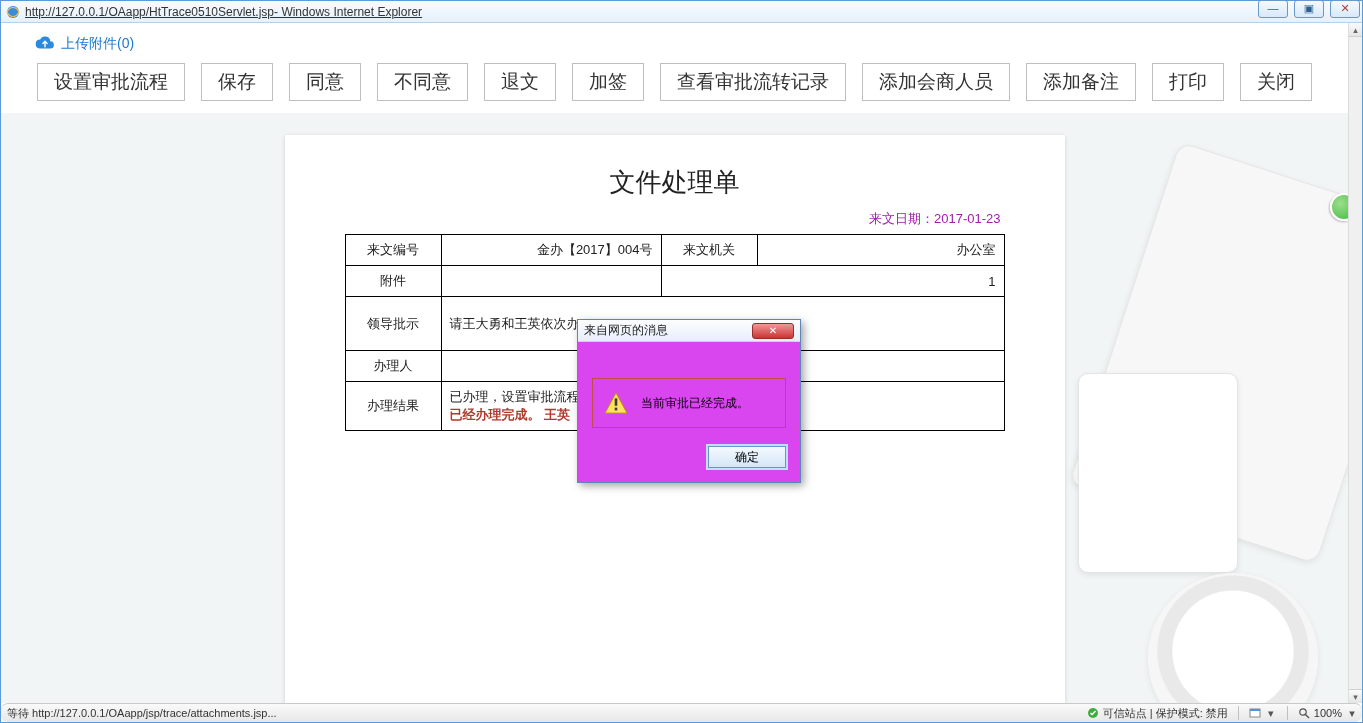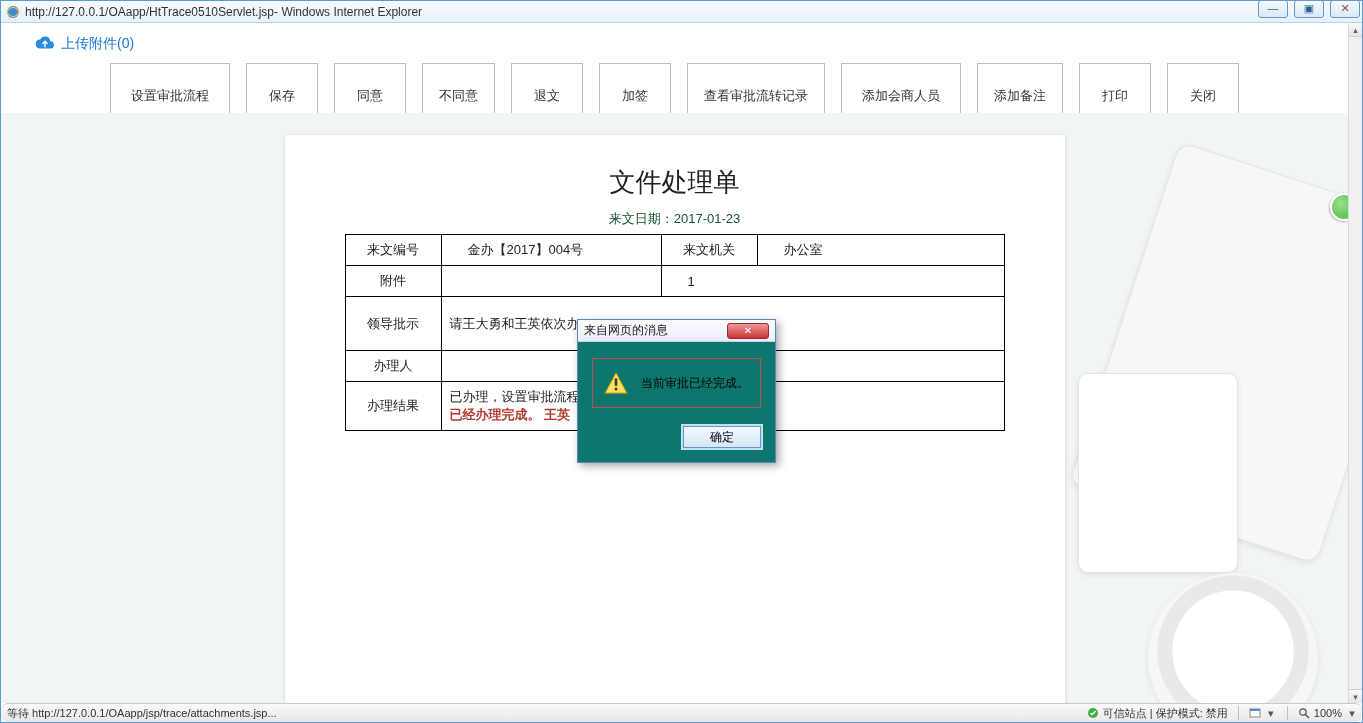--- a/index.html
+++ b/index.html
@@ -2,63 +2,63 @@
 <html><head>
 <meta charset="utf-8">
 <style>
 * { margin: 0; padding: 0; box-sizing: border-box; font-family: "Microsoft YaHei", SimSun, Arial, sans-serif; }
 html, body { width: 100%; height: 100%; overflow: hidden; background: #fff; }
 
 
 .ie-window { position: absolute; inset: 0; border: 1px solid #5a9ad6; background: #fff; }
 .ie-titlebar { height: 22px; background: linear-gradient(#f7fbff,#e6f1fb); border-bottom: 1px solid #b6d0e8; display: flex; align-items: center; font-size: 12px; color: #333; }
 .ie-titlebar .ie-icon { width: 16px; height: 16px; margin: 0 4px; }
-.ie-titlebar .title-text { flex: 0 0 auto; }
+.ie-titlebar .title-text { flex: 0 0 auto; text-decoration: underline; }
 .ie-titlebar .spacer { flex: 1 1 auto; }
 .ie-win-btns { position: absolute; right: 2px; top: -1px; display: flex; gap: 6px; }
 .ie-win-btn { width: 30px; height: 18px; border: 1px solid #6b99c7; border-radius: 3px; background: linear-gradient(#f4faff,#d8e9f8); font-size: 11px; line-height: 14px; text-align: center; color: #2b5f93; cursor: default; }
 .ie-win-btn.close { color: #b23a3a; }
 
 
 .viewport { position: absolute; top: 22px; left: 0; right: 0; bottom: 19px; background: #fff; }
 .page-scroll { position: absolute; top: 0; left: 0; right: 14px; bottom: 0; overflow: hidden; }
 .page-vscroll { position: absolute; top: 0; right: 0; width: 14px; bottom: 0; background: #f0f0f0; border-left: 1px solid #dcdcdc; }
 .page-vscroll .arrow { height: 14px; background: linear-gradient(#fafafa,#e5e5e5); border-bottom: 1px solid #d0d0d0; text-align: center; font-size: 9px; color: #666; line-height: 14px; }
 .page-vscroll .arrow.bottom { position: absolute; bottom: 0; left: 0; right: 0; border-top: 1px solid #d0d0d0; border-bottom: none; }
 
 
 .page { width: 100%; height: 100%; background: #fff; position: relative; }
 .upload-bar { padding: 12px 0 10px 32px; font-size: 14px; color: #1d78d3; display: flex; align-items: center; gap: 4px; }
 .cloud-icon { width: 24px; height: 16px; }
 .toolbar { display: flex; justify-content: center; gap: 16px; padding: 0 24px 14px; }
-.btn { min-width: 72px; padding: 23px 16px; font-size: 13px; color: #333; background: #fff; border: 1px solid #bfbfbf; cursor: default; text-align: center; }
+.btn { min-width: 72px; padding: 5px 16px; font-size: 19px; color: #333; background: #fff; border: 1px solid #bfbfbf; cursor: default; text-align: center; }
 .btn.wide { min-width: 120px; }
 .content-area { position: absolute; top: 90px; left: 0; right: 0; bottom: 0; background: #f1f5f6; display: flex; justify-content: center; }
 .paper { width: 780px; min-height: 560px; background: #fff; margin-top: 22px; box-shadow: 0 1px 4px rgba(0,0,0,.15); padding: 24px 60px; }
 .paper h1 { font-size: 26px; font-weight: 500; text-align: center; color: #222; margin: 6px 0 10px; }
-.doc-date { text-align: center; font-size: 13px; color: #14532d; padding: 0 4px 6px; }
+.doc-date { text-align: right; font-size: 13px; color: #a21caf; padding: 0 4px 6px; }
 table.doc { width: 100%; border-collapse: collapse; }
 table.doc td { border: 1px solid #000; font-size: 13px; color: #222; padding: 6px 8px; vertical-align: middle; }
 table.doc td.label { width: 96px; text-align: center; }
-table.doc td.center { text-align: left; padding-left: 26px; }
+table.doc td.center { text-align: right; padding-left: 26px; }
 .red { color: #b03a2e; font-weight: bold; }
 
 
 .bg-phone { position: absolute; right:-30px; top: 60px; width: 260px; height: 360px; background: #f7f7f7; border: 1px solid #e6e6e6; border-radius: 14px; transform: rotate(18deg); box-shadow: 0 2px 6px rgba(0,0,0,.08); }
 .bg-calc { position: absolute; right: 110px; top: 260px; width: 160px; height: 200px; background: #fff; border: 1px solid #e4e4e4; border-radius: 10px; box-shadow: 0 2px 6px rgba(0,0,0,.08); }
 .bg-cup { position: absolute; right: 30px; bottom: -40px; width: 170px; height: 170px; border-radius: 50%; background: radial-gradient(circle at 50% 46%, #fff 0 48%, #e9e9e9 49% 60%, #f6f6f6 61% 100%); box-shadow: 0 2px 6px rgba(0,0,0,.08); }
 .green-badge { position: absolute; right: -10px; top: 170px; width: 28px; height: 28px; border-radius: 50%; background: radial-gradient(circle at 35% 35%, #9be08a, #3fb742); border: 2px solid #fff; box-shadow: -1px 1px 2px rgba(0,0,0,.25); }
 
 
 .modal-backdrop { position: absolute; inset: 0; }
-.modal { position: absolute; left: 576px; top: 296px; width: 199px; background: #0f766e; border: 1px solid #5e86b4; box-shadow: 3px 3px 8px rgba(0,0,0,.35); }
+.modal { position: absolute; left: 576px; top: 296px; width: 224px; background: #d946ef; border: 1px solid #5e86b4; box-shadow: 3px 3px 8px rgba(0,0,0,.35); }
 .modal-title { height: 22px; background: linear-gradient(#fdfdfe,#e6eefb); border-bottom: 1px solid #c3d3ea; display: flex; align-items: center; font-size: 12px; padding: 0 6px; color: #222; }
 .modal-title .spacer { flex: 1; }
 .modal-close { width: 42px; height: 16px; border-radius: 3px; background: linear-gradient(#e99, #c33); border: 1px solid #9a2b2b; color: #fff; font-size: 10px; text-align: center; line-height: 13px; }
-.modal-body { padding: 16px 14px 10px; }
+.modal-body { padding: 36px 14px 10px; }
 .msg-box { border: 1px solid #c54b4b; padding: 12px 10px; display: flex; align-items: center; gap: 12px; font-size: 12px; }
 .warn-icon { width: 26px; height: 24px; }
 .modal-foot { display: flex; justify-content: flex-end; padding: 8px 14px 14px; align-items: flex-end; }
 .ok-btn { width: 78px; height: 22px; font-size: 12px; border: 1px solid #6d93c0; background: linear-gradient(#f4f9ff,#d6e6f7); box-shadow: 0 0 0 2px #bfe0ff; cursor: default; }
 
 
 .statusbar { position: absolute; left: 0; right: 0; bottom: 0; height: 19px; background: linear-gradient(#fafafa,#e7e7e7); border-top: 1px solid #c9c9c9; display: flex; align-items: center; font-size: 11px; color: #333; border-radius: 7px; }
 .statusbar .left { flex: 1; padding-left: 6px; }
 .statusbar .sep { width: 1px; height: 14px; background: #c0c0c0; margin: 0 6px; }
 .statusbar .seg { display: flex; align-items: center; gap: 4px; padding: 0 4px; }

